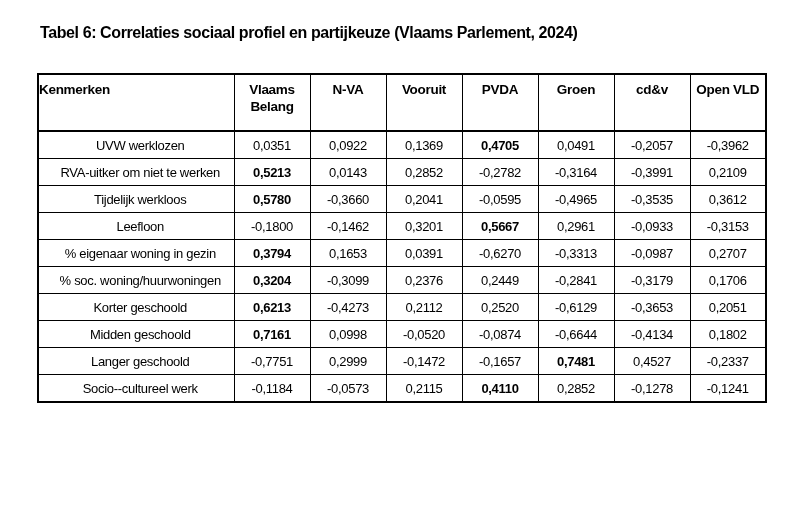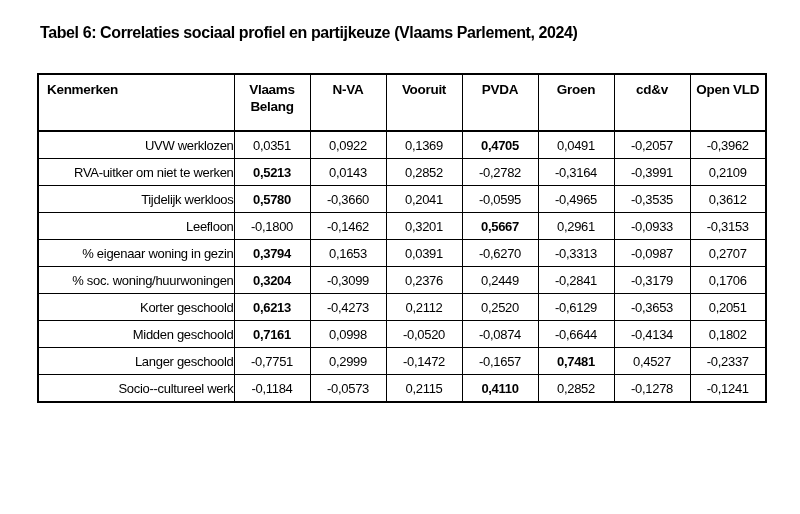--- a/index.html
+++ b/index.html
@@ -47,31 +47,30 @@
     height: 48px;
     vertical-align: top;
     padding-top: 7px;
     font-size: 13.5px;
     font-weight: bold;
     border-bottom: 2px solid #000000;
     line-height: 1.25;
   }
   table.corr-table thead th.label-col {
     text-align: left;
-    padding-left: 8px;
   }
   table.corr-table tbody td {
     height: 26px;
     font-size: 13px;
     text-align: center;
     vertical-align: middle;
     white-space: nowrap;
   }
   table.corr-table tbody td.label-col {
-    text-align: right;
+    text-align: center;
     padding-left: 8px;
   }
   table.corr-table tbody td.bold-val {
     font-weight: bold;
     margin-left: 40px;
   }
 </style>
 </head>
 <body>
 

